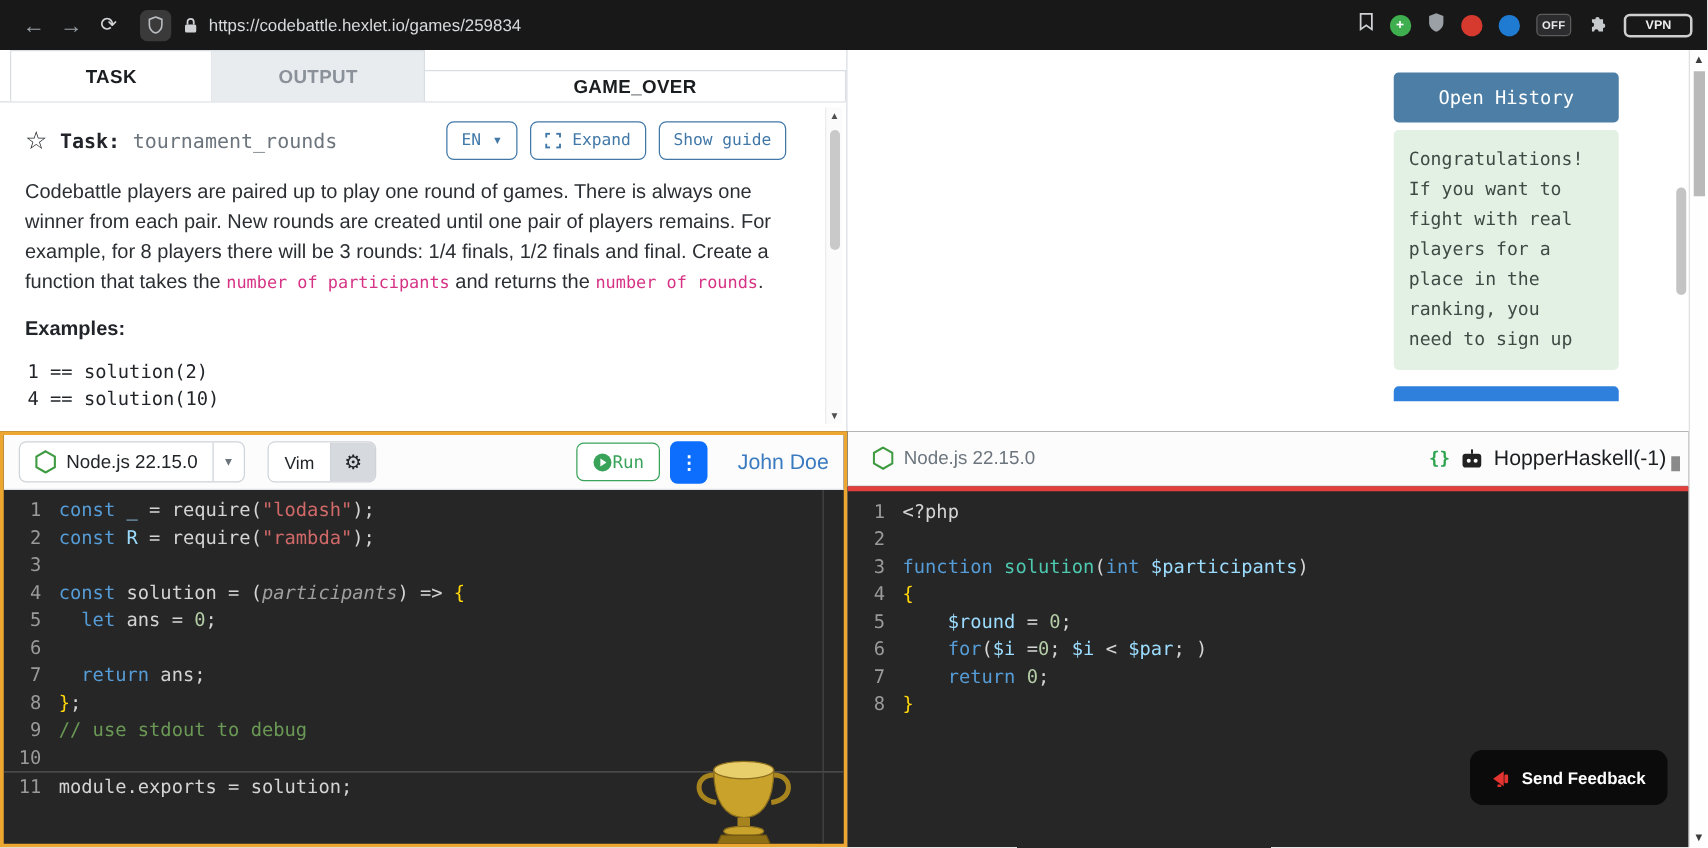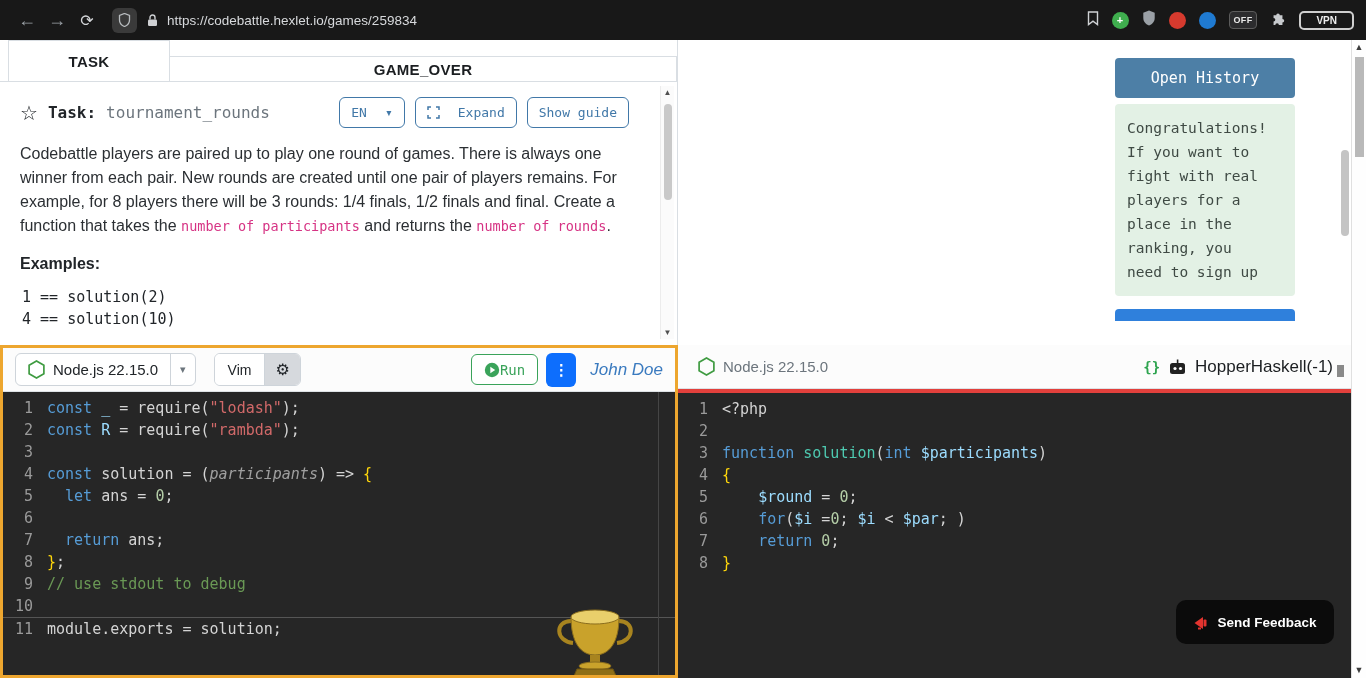--- a/index.html
+++ b/index.html
@@ -26,21 +26,21 @@
   .tabs { display:flex; height:42px; border-bottom:1px solid #d9dee3; padding-left:8px; }
   .tab { display:flex; align-items:center; justify-content:center; font-weight:bold; font-size:15px; letter-spacing:.3px; border:1px solid #d9dee3; border-bottom:none; color:#1b1e21; background:#fff; cursor:pointer; }
   .tab.t1 { width:162px; }
   .tab.t2 { width:170px; background:#e9ecef; color:#8a9199; border-left:none; }
   .tab.t3 { flex:1; border-left:none;margin-top:16px; }
   .task-head { display:flex; align-items:center; margin:15px 20px 0 20px; gap:10px; }
   .star { font-size:20px; color:#212529; cursor:pointer; }
   .task-label { font-family:"DejaVu Sans Mono",monospace; font-weight:bold; font-size:16px; color:#212529; }
   .task-name { font-family:"DejaVu Sans Mono",monospace; font-size:16px; color:#6c757d; }
   .head-buttons { margin-left:auto; display:flex; gap:10px; padding-right:28px; align-items:center; }
-  .btn-blue-outline { font-family:"DejaVu Sans Mono",monospace; font-size:13px; color:#4178a8; border:1px solid #4178a8; border-radius:6px; padding:7px 11px; background:#fff; display:flex; align-items:center; gap:18px; cursor:pointer; white-space:nowrap; }
+  .btn-blue-outline { font-family:"DejaVu Sans Mono",monospace; font-size:13px; color:#4178a8; border:1px solid #4178a8; border-radius:6px; padding:7px 11px; background:#fff; display:flex; align-items:center; gap:9px; cursor:pointer; white-space:nowrap; }
   .task-desc { margin:14px 20px 0 20px; width:622px; font-size:16px; line-height:24px; color:#2b2f33; }
   .inline-code { font-family:"DejaVu Sans Mono",monospace; font-size:13.5px; color:#d63384; }
   .examples-label { margin:17px 20px 0; font-weight:bold; font-size:16px; color:#212529; }
   .example-block { margin:13px 20px 0 22px; font-family:"DejaVu Sans Mono",monospace; font-size:15px; line-height:22px; color:#212529; white-space:pre; }
   .task-scroll { position:absolute; top:46px; right:3px; width:14px; bottom:6px; background:#fbfbfb; border-left:1px solid #ececec; display:flex; flex-direction:column; align-items:center; }
   .task-scroll .arr { font-size:8px; color:#505050; line-height:13px; cursor:pointer; }
   .task-scroll .thumb { width:8px; height:96px; background:#c9c9c9; border-radius:4px; margin-top:5px; cursor:pointer; }
   .task-scroll .arr.down { margin-top:auto; }
 
   
@@ -57,21 +57,21 @@
   .editor.right { flex:1; }
   .ed-head { height:44px; background:#fcfcfc; border-bottom:1px solid #dee2e6; display:flex; align-items:center; padding:0 12px; gap:8px; flex-shrink:0; }
   .lang-picker { display:flex; align-items:center; height:33px; border:1px solid #ced4da; border-radius:6px; background:#fff; overflow:hidden; cursor:pointer; }
   .lang-main { display:flex; align-items:center; gap:8px; padding:0 12px; font-size:15px; color:#212529; white-space:nowrap; }
   .lang-caret { border-left:1px solid #ced4da; padding:0 9px; color:#6c757d; font-size:11px; align-self:stretch; display:flex; align-items:center; }
   .vim-group { display:flex; margin-left:10px; border:1px solid #ced4da; border-radius:6px; overflow:hidden; height:33px; }
   .vim-btn { padding:0 13px; background:#fff; font-size:14px; color:#212529; display:flex; align-items:center; cursor:pointer; }
   .gear-btn { padding:0 10px; background:#d6d9dd; border-left:1px solid #ced4da; font-size:16px; display:flex; align-items:center; cursor:pointer; color:#212529; }
   .run-btn { margin-left:auto; display:flex; align-items:center; border:1px solid #3aa35a; color:#3aa35a; background:#fff; border-radius:6px; padding:0 12px; height:31px; font-family:"DejaVu Sans Mono",monospace; font-size:14px; cursor:pointer; }
   .kebab-btn { width:30px; height:34px; background:#0d6efd; color:#fff; border:none; border-radius:6px; font-size:15px; font-weight:bold; cursor:pointer; }
-  .player-name { color:#3a7abf; font-size:17px; margin-left:6px; white-space:nowrap; cursor:pointer;font-style:italic; }
+  .player-name { color:#3a7abf; font-size:17px; margin-left:16px; white-space:nowrap; cursor:pointer; }
   .right-lang { display:flex; align-items:center; gap:8px; color:#6c757d; font-size:15px; padding-left:8px; }
   .opponent { margin-left:auto; display:flex; align-items:center; gap:8px; padding-right:6px; }
   .braces-icon { color:#2ea44f; font-family:"DejaVu Sans Mono",monospace; font-weight:bold; font-size:14px; }
   .opponent-name { font-size:17px; color:#1b1e21; }
   .health-bar { height:4px; background:#e2403c; flex-shrink:0; }
   .code-area { flex:1; padding-top:5px; position:relative; font-family:"DejaVu Sans Mono",monospace; font-size:15px; line-height:22px; overflow:hidden; cursor:text; }
   .code-line { display:flex; height:22px; }
   .gutter { width:44px; text-align:right; padding-right:14px; color:#9a9a9a; flex-shrink:0; }
   .code-text { white-space:pre; }
   .tk-kw { color:#569cd6; } .tk-pl { color:#d4d4d4; } .tk-vr { color:#9cdcfe; }
@@ -130,20 +130,21 @@
             <path d="M4 6 h3 a2 2 0 1 1 4 0 h3 v4 a2 2 0 1 1 0 4 v3 h-4 a2 2 0 1 0 -4 0 H4 v-4 a2 2 0 1 0 0 -4 z" fill="#c7cacd"></path>
           </svg>
       </span>
       <span class="badge-vpn">VPN</span>
     </div>
   </div>
 
   <div class="task-panel">
     <div class="tabs">
       <div class="tab t1">TASK</div>
+      <div class="tab t2">OUTPUT</div>
       <div class="tab t3">GAME_OVER</div>
     </div>
     <div class="task-head">
       <span class="star">☆</span>
       <span class="task-label">Task:</span>
       <span class="task-name">tournament_rounds</span>
       <div class="head-buttons">
         <button class="btn-blue-outline">
           <span>EN</span>
           <span>▾</span>

